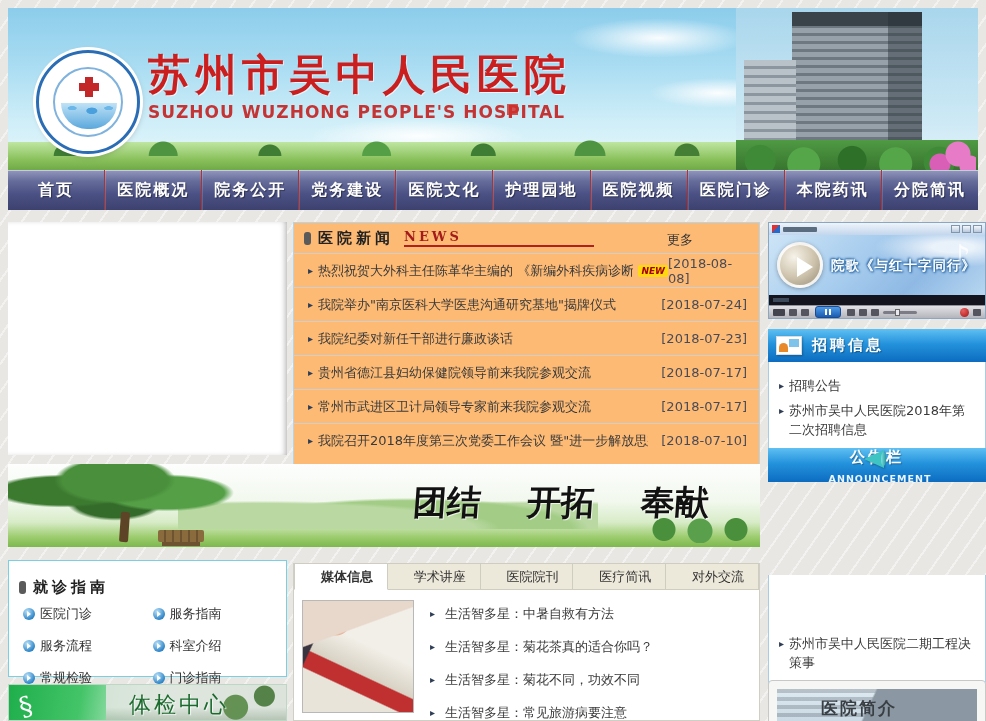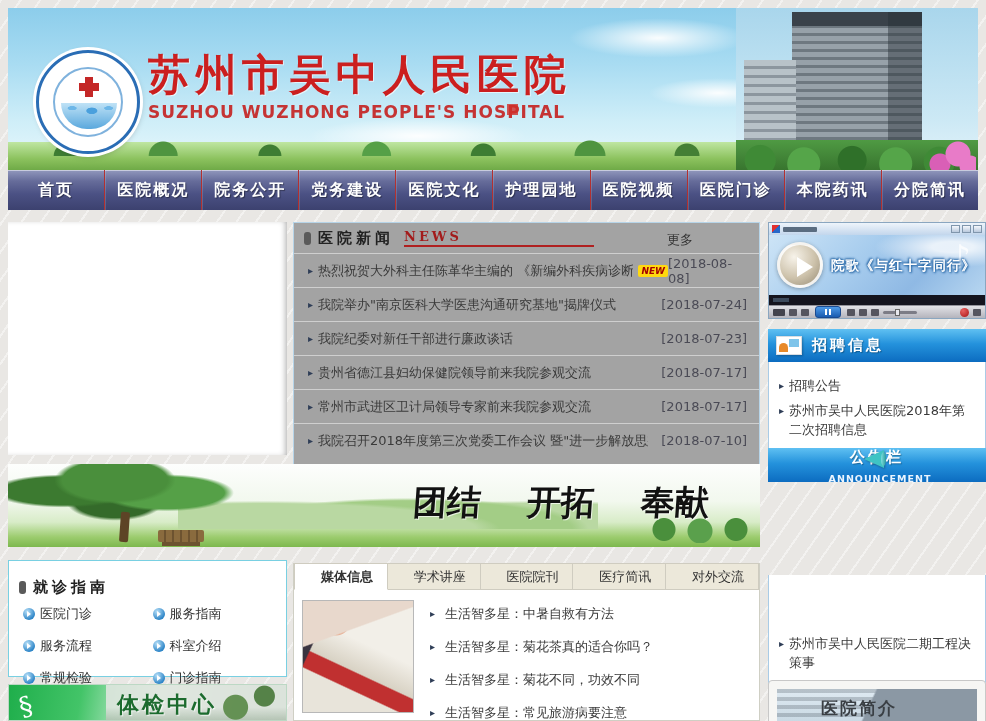--- a/index.html
+++ b/index.html
@@ -80,21 +80,21 @@
     color:#fff; font-size:16px; font-weight:bold; letter-spacing:2px;
     border-right:1px solid #b23030; box-shadow:1px 0 0 rgba(255,255,255,.15); cursor:pointer;
     text-shadow:1px 1px 1px rgba(0,0,0,.4); }
   .nav-item:last-child { border-right:none; box-shadow:none; }
 
   
   .slideshow { left:8px; top:222px; width:279px; height:233px; background:#fff;
     box-shadow:inset -4px 0 6px -3px rgba(0,0,0,.35); }
 
   
-  .news-box { left:293px; top:222px; width:467px; height:292px; background:#a3a3a3; border:1px solid #b6d4e8; }
+  .news-box { left:293px; top:222px; width:467px; height:292px; background:#fdba74; border:1px solid #b6d4e8; }
   .news-head { height:30px; display:flex; align-items:center; padding:0 10px; position:relative; }
   .sq-bullet { width:7px; height:13px; background:#5a5a5a; border-radius:3px; margin-right:7px; }
   .news-title { font-size:15px; font-weight:bold; color:#222; letter-spacing:4px; }
   .news-sub { font-family:"DejaVu Serif","Liberation Serif",serif; font-size:13px; font-weight:bold;
     color:#a31b1b; letter-spacing:3px; margin-left:10px; width:190px;
     border-bottom:2px solid #b02020; padding-bottom:1px; height:18px; }
   .news-more { position:absolute; right:66px; top:8px; font-size:13px; color:#333; cursor:pointer; }
   .news-list { list-style:none; }
   .news-row { height:34px; display:flex; align-items:center; padding:0 12px 0 14px;
     border-top:1px solid #cfcfcf; font-size:13px; cursor:pointer; }
@@ -206,21 +206,21 @@
   
   .checkup-banner { left:8px; top:684px; width:279px; height:37px; overflow:hidden; border:1px solid #bcd8c4;
     background:linear-gradient(100deg,#1fae4b 0%,#43c468 26%,#9adfae 40%,#e8f2e4 55%,#cfd8cc 75%,#b9c8b6 100%); }
   .swirl { position:absolute; left:10px; top:4px; width:30px; height:30px; color:#fff; font-size:26px;
     font-family:"DejaVu Serif","Liberation Serif",serif; transform:rotate(-15deg); }
   .checkup-photo { position:absolute; right:0; top:0; width:180px; height:37px;
     background:
       radial-gradient(circle at 88% 30%, #4a7a3c 0 10px, transparent 11px),
       radial-gradient(circle at 72% 60%, #5a8a48 0 12px, transparent 13px),
       linear-gradient(180deg,#dfe6df 0 60%,#aebfae 100%); opacity:.9; }
-  .checkup-title { position:absolute; left:108px; top:5px; font-size:22px; font-weight:bold; color:#1c6b2e;
+  .checkup-title { position:absolute; left:120px; top:5px; font-size:22px; font-weight:normal; color:#1c6b2e;
     letter-spacing:3px; text-shadow:1px 1px 1px rgba(255,255,255,.8); }
 
   
   .media-panel { left:293px; top:563px; width:467px; height:158px; background:#fff; border:1px solid #cfcfc4; border-top:none; }
   .tabs { display:flex; height:27px; }
   .tab { flex:1; display:flex; align-items:center; justify-content:center; font-size:13px; color:#333;
     background:#ece8da; border:1px solid #cfccc0; border-left:none; cursor:pointer;padding-left:12px; }
   .tab:first-child { border-left:1px solid #cfccc0; }
   .tab.active { background:#fff; border-bottom:1px solid #fff; font-weight:bold; }
   .media-thumb { position:absolute; left:8px; top:37px; width:112px; height:113px; border:1px solid #b8b8b8;

